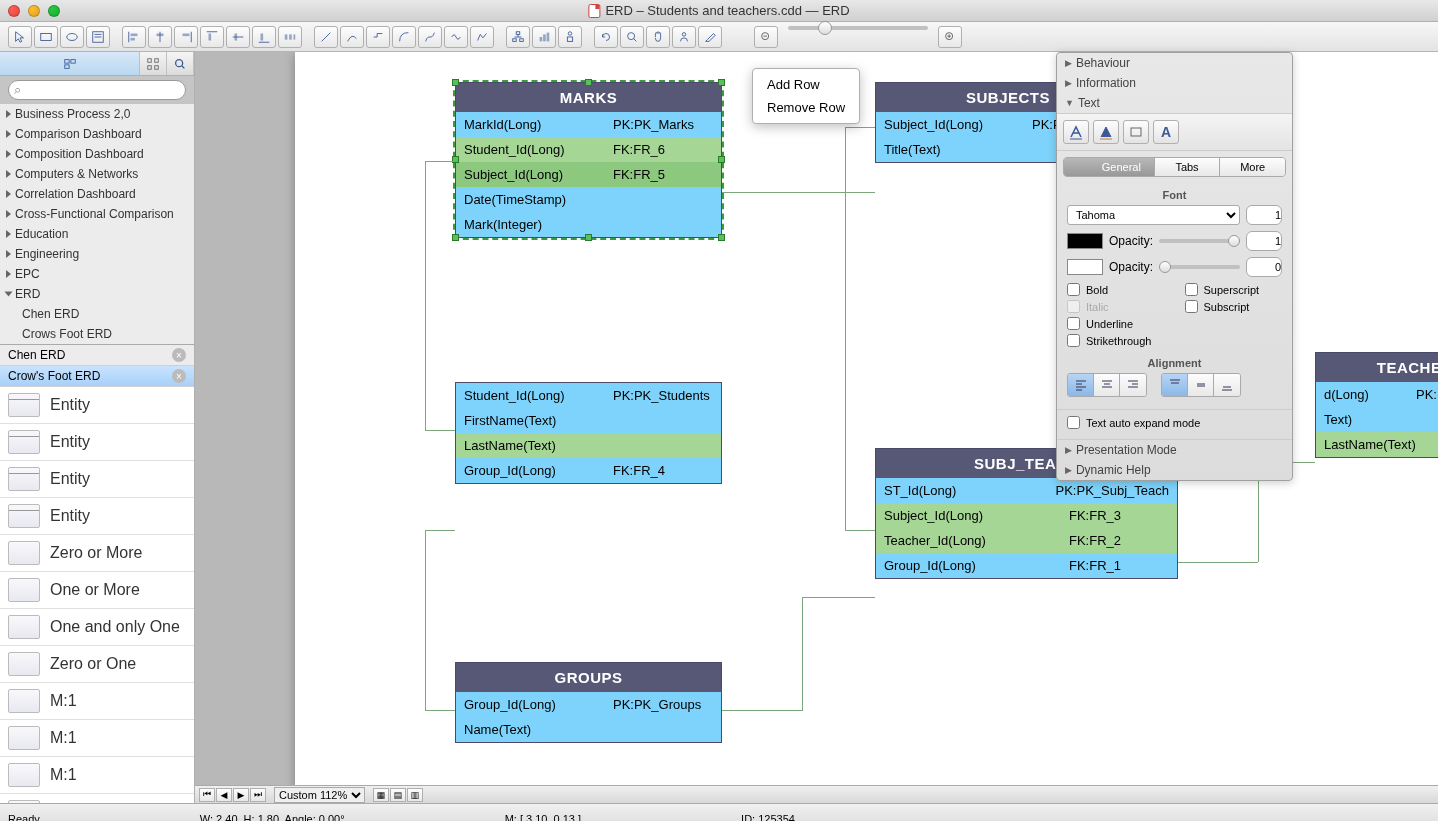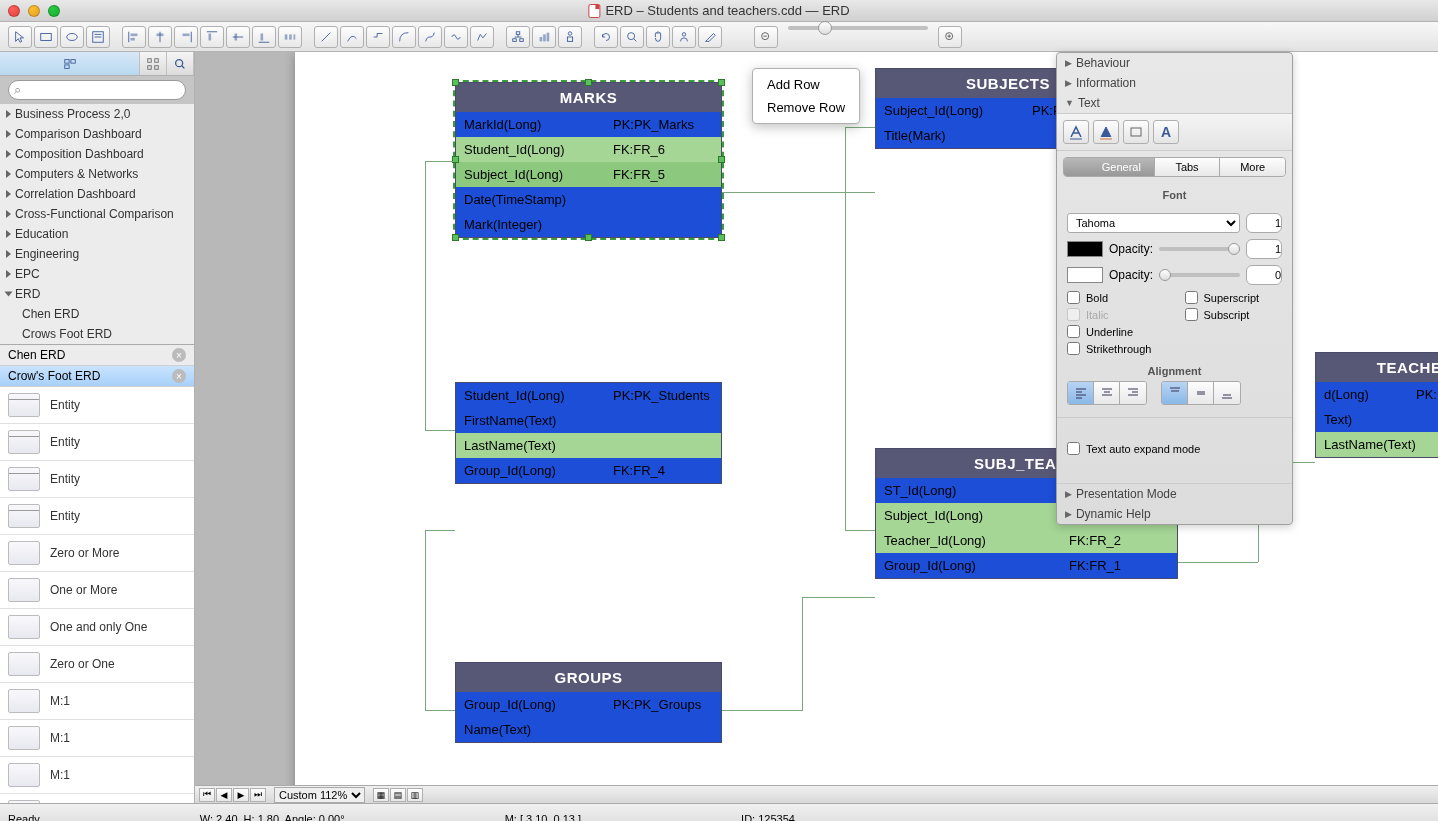--- a/index.html
+++ b/index.html
@@ -45,32 +45,32 @@
 
 .open-tabs { border-top: 1px solid #aaa; }
 .open-tab { padding: 3px 8px; font-size: 12px; display: flex; justify-content: space-between; align-items: center; cursor: pointer; border-bottom: 1px solid #d0d0d0; }
 .open-tab.active { background: linear-gradient(#c9e3ff, #a7d0f8); }
 .close-x { width: 14px; height: 14px; border-radius: 50%; background: #bbb; color: #fff; font-size: 10px; display: flex; align-items: center; justify-content: center; }
 
 .shapes-list { overflow-y: auto; flex: 1; background: #fff; }
 .shape-item { display: flex; align-items: center; gap: 10px; padding: 6px 8px; border-bottom: 1px solid #e0e0e0; cursor: pointer; }
 .shape-thumb { width: 32px; height: 24px; background: linear-gradient(#f8f8fc,#e8e8f0); border: 1px solid #bbb; border-radius: 2px; flex-shrink: 0; position: relative; }
 .shape-thumb.entity::after { content: ''; position: absolute; top: 5px; left: 0; right: 0; height: 1px; background: #999; }
-.shape-label { font-size: 12px; color: #333; }
+.shape-label { font-size: 16px; color: #333; }
 
 
 .canvas-area { flex: 1; background: #b8b8b8; position: relative; overflow: hidden; }
 .canvas-viewport { position: absolute; inset: 0; overflow: auto; }
 .canvas-page { position: absolute; left: 100px; top: 0; width: 1400px; height: 790px; background: #fff; box-shadow: 0 2px 10px rgba(0,0,0,0.3); }
 
 
 .erd-table { position: absolute; border: 1px solid #4a4a6a; font-size: 13px; }
 .erd-header { background: #575776; color: #fff; padding: 6px 8px; text-align: center; font-weight: bold; font-size: 15px; letter-spacing: 0.5px; }
 .erd-row { display: flex; padding: 5px 8px; }
-.erd-row.odd { background: #1d4ed8; }
+.erd-row.odd { background: #7dd3fc; }
 .erd-row.even { background: #a5d696; }
 .erd-col1 { flex: 1; }
 .erd-col2 { flex: 0 0 auto; min-width: 100px; }
 
 .selected { outline: 2px dashed #3a9b3a; outline-offset: 0; }
 .sel-handle { position: absolute; width: 7px; height: 7px; background: #5bc05b; border: 1px solid #2a7a2a; }
 
 
 .context-menu { position: absolute; background: #fff; border: 1px solid #b0b0b0; border-radius: 4px; box-shadow: 0 3px 12px rgba(0,0,0,0.25); padding: 4px 0; z-index: 100; }
 .context-item { padding: 4px 14px; font-size: 13px; cursor: pointer; white-space: nowrap; }
@@ -482,28 +482,28 @@
           <div class="sel-handle" style="left:-4px;top:-4px"></div>
           <div class="sel-handle" style="left:50%;top:-4px;margin-left:-4px"></div>
           <div class="sel-handle" style="right:-4px;top:-4px"></div>
           <div class="sel-handle" style="left:-4px;top:50%;margin-top:-4px"></div>
           <div class="sel-handle" style="right:-4px;top:50%;margin-top:-4px"></div>
           <div class="sel-handle" style="left:-4px;bottom:-4px"></div>
           <div class="sel-handle" style="left:50%;bottom:-4px;margin-left:-4px"></div>
           <div class="sel-handle" style="right:-4px;bottom:-4px"></div>
         </div>
 
-        <div class="erd-table" style="left:580px; top:16px; width:266px">
+        <div class="erd-table" style="left:580px; top:30px; width:266px">
           <div class="erd-header">SUBJECTS</div>
           <div class="erd-row odd">
               <span class="erd-col1">Subject_Id(Long)</span>
               <span class="erd-col2">PK:PK_Subjects</span>
             </div>
           <div class="erd-row odd">
-              <span class="erd-col1">Title(Mark)</span>
+              <span class="erd-col1">Title(Text)</span>
               <span class="erd-col2"></span>
             </div>
         </div>
 
         <div class="erd-table" style="left:160px; top:330px; width:267px">
           <div class="erd-row odd">
               <span class="erd-col1">Student_Id(Long)</span>
               <span class="erd-col2">PK:PK_Students</span>
             </div>
           <div class="erd-row odd">
@@ -649,21 +649,21 @@
         </svg>
       </div>
   </div>
   <div class="props-tabs">
     <div class="props-tab active">General</div>
     <div class="props-tab">Tabs</div>
     <div class="props-tab">More</div>
   </div>
   <div class="props-body">
     <div class="props-label">Font</div>
-    <div class="props-row" style="margin-top:12px">
+    <div class="props-row" style="margin-top:4px">
       <select class="props-select"><option>Tahoma</option></select>
       <input class="props-num" value="10" style="">
     </div>
     <div class="props-row">
       <div class="swatch" style="background:#000"></div>
       <span>Opacity:</span>
       <div class="opacity-slider">
           <div class="opacity-thumb" style="right:0"></div>
         </div>
       <input class="props-num" value="100%" style="">
@@ -747,21 +747,21 @@
           </div>
         <div class="align-btn">
             <svg width="14" height="14" viewBox="0 0 14 14">
               <line x1="3" y1="9" x2="11" y2="9" stroke="#335"></line>
               <line x1="2" y1="12" x2="12" y2="12" stroke="#335"></line>
             </svg>
           </div>
       </div>
     </div>
   </div>
-  <div style="border-top:1px solid #ccc; padding:24px 10px">
+  <div style="border-top:1px solid #ccc; padding:6px 10px">
     <div class="checkbox-row">
         <input type="checkbox" style="">
         <span>Text auto expand mode</span>
       </div>
   </div>
   <div class="props-section-header" style="border-top:1px solid #ccc">
       <span class="arrow">▶</span>
       <span>Presentation Mode</span>
     </div>
   <div class="props-section-header">

